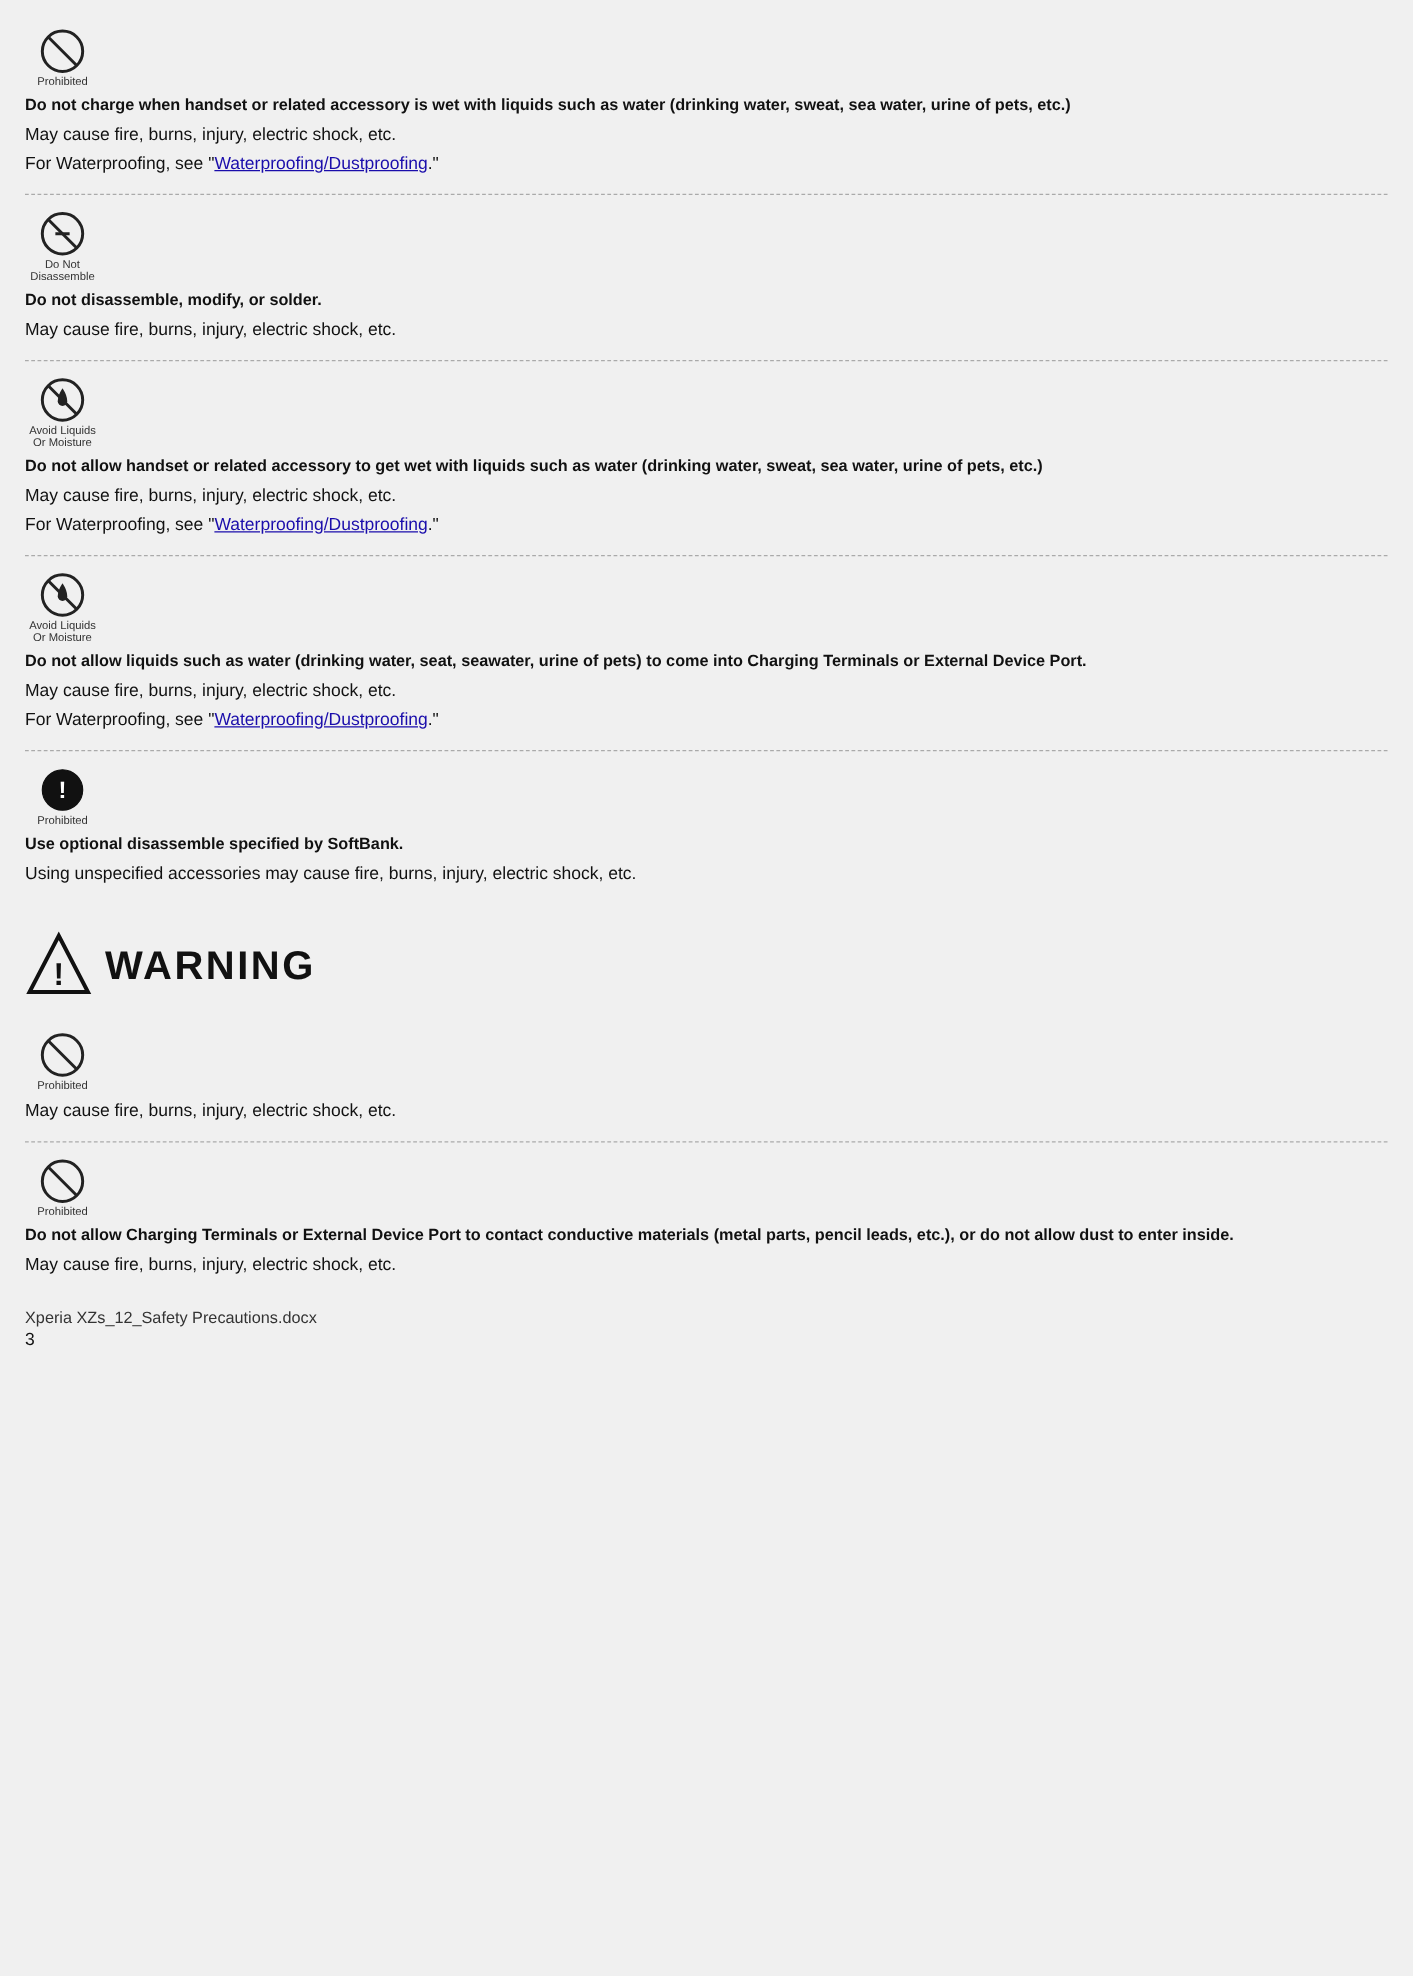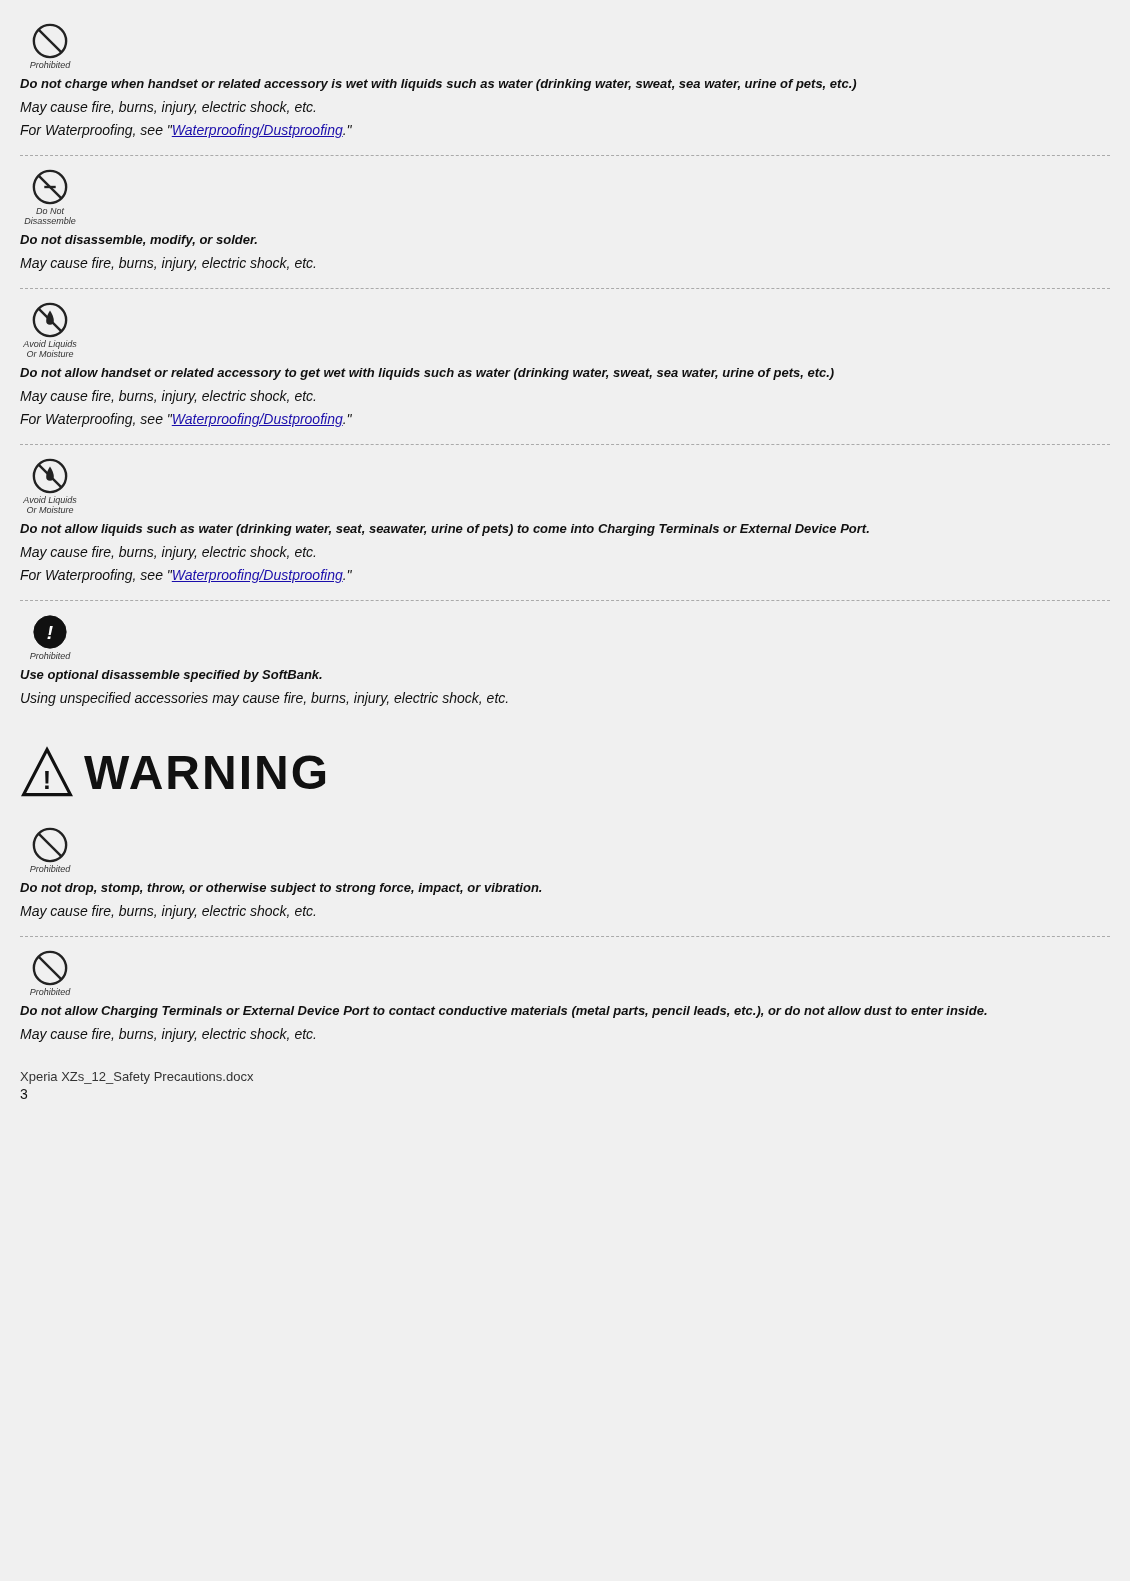--- a/index.html
+++ b/index.html
@@ -12,21 +12,20 @@
       padding: 0;
     }
     .page {
       background: #f0f0f0;
       padding: 10px 20px 20px 20px;
       width: 1130px;
     }
     .section {
       border-bottom: 1px dashed #aaa;
       padding: 12px 0 12px 0;
-      font-style: italic;
     }
     .section:last-of-type {
       border-bottom: none;
     }
     .icon-area {
       display: flex;
       align-items: flex-start;
       margin-bottom: 4px;
     }
     .icon-wrap {
@@ -72,21 +71,21 @@
       align-items: center;
       margin: 18px 0 10px 0;
       padding: 4px 0;
     }
     .warning-triangle {
       width: 54px;
       height: 54px;
       margin-right: 10px;
     }
     .warning-text {
-      font-size: 48px;
+      font-size: 32px;
       font-weight: bold;
       letter-spacing: 2px;
       color: #111;
     }
     .footer {
       margin-top: 10px;
       font-size: 13px;
       color: #333;
     }
     .footer-page {
@@ -200,21 +199,20 @@
         <div class="icon-area">
           <div class="icon-wrap">
             <svg class="icon-svg" viewBox="0 0 40 40" xmlns="http://www.w3.org/2000/svg">
     <circle cx="20" cy="20" r="17" fill="none" stroke="#222" stroke-width="2.5"></circle>
     <line x1="8" y1="8" x2="32" y2="32" stroke="#222" stroke-width="2.5"></line>
   </svg>
             <div class="icon-label" style="white-space: pre-line;">Prohibited</div>
           </div>
         </div>
         <div class="section-body">
-          <p class="section-title">Do not drop, stomp, throw, or otherwise subject to strong force, impact, or vibration.</p>
           <p class="section-text">May cause fire, burns, injury, electric shock, etc.</p>
         </div>
       </div>
       <div class="section">
         <div class="icon-area">
           <div class="icon-wrap">
             <svg class="icon-svg" viewBox="0 0 40 40" xmlns="http://www.w3.org/2000/svg">
     <circle cx="20" cy="20" r="17" fill="none" stroke="#222" stroke-width="2.5"></circle>
     <line x1="8" y1="8" x2="32" y2="32" stroke="#222" stroke-width="2.5"></line>
   </svg>

